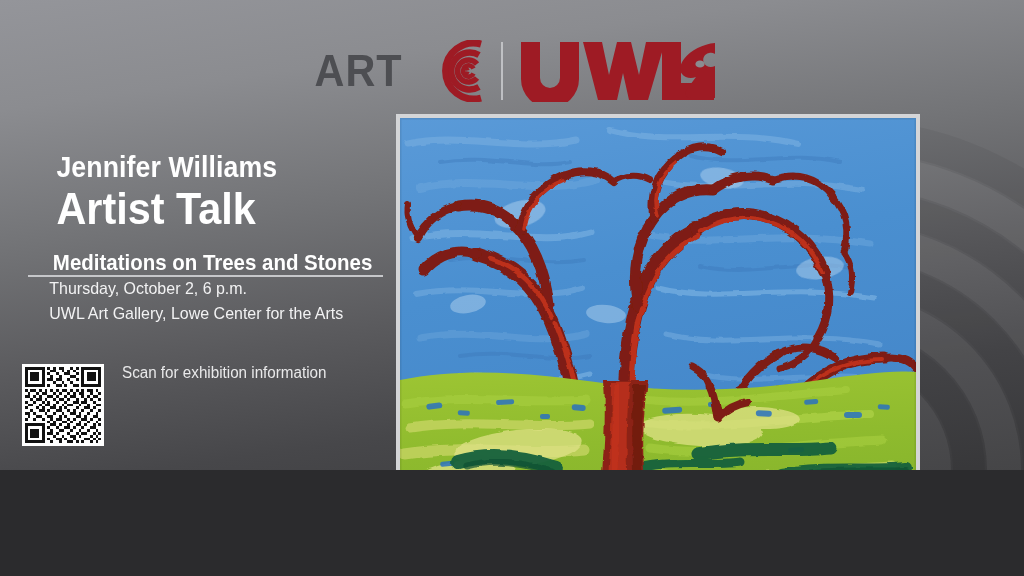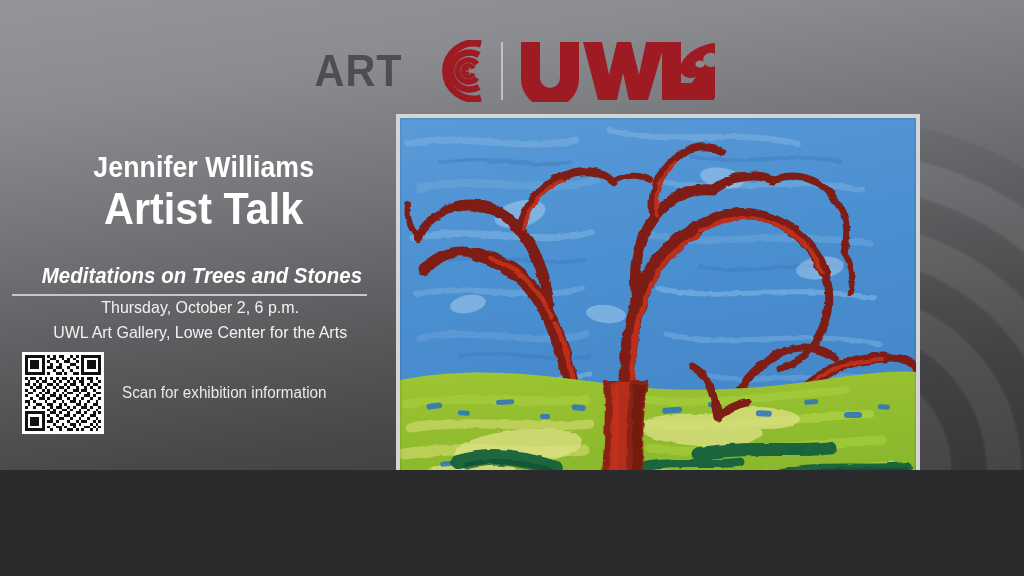--- a/index.html
+++ b/index.html
@@ -56,24 +56,24 @@
     height: 58px;
     background: #c9cace;
     margin: 0 16px 0 14px;
     opacity: 0.85;
   }
   #uwl-mark { display: block; }
 
   
   #text-column {
     position: absolute;
-    left: 12px;
+    left: 28px;
     top: 152px;
     width: 355px;
-    text-align: center;
+    text-align: left;
     color: #ffffff;
   }
   #artist-name {
     font-size: 29px;
     font-weight: bold;
     letter-spacing: 0.1px;
     line-height: 1.08;
     transform: scaleX(0.92);
     transform-origin: right center;
     white-space: nowrap;
@@ -81,24 +81,22 @@
   #talk-title {
     font-size: 45px;
     font-weight: bold;
     line-height: 1.1;
     margin-top: 1px;
     transform: scaleX(0.92);
     transform-origin: right center;
     white-space: nowrap;
   }
   #subtitle-block {
-    margin-top: 29px;
+    margin-top: 16px;
     border-bottom: 2px solid #c6c7ca;
-    padding-bottom: 6px;
-    font-style: italic;
   }
   #subtitle {
     font-size: 22px;
     font-weight: bold;
     line-height: 1.15;
     transform: scaleX(0.93);
     transform-origin: right center;
     white-space: nowrap;
   }
   #details-block {
@@ -111,23 +109,23 @@
     line-height: 1.45;
     transform: scaleX(0.94);
     transform-origin: right center;
     white-space: nowrap;
   }
 
   
   #qr-block {
     position: absolute;
     left: 22px;
-    bottom: 36px;
+    bottom: 24px;
     display: flex;
-    align-items: center;
+    align-items: flex-start;
     gap: 18px;
   }
   #qr-code {
     width: 82px;
     height: 82px;
     background: #ffffff;
     padding: 0;
     display: block;
   }
   #qr-caption {

